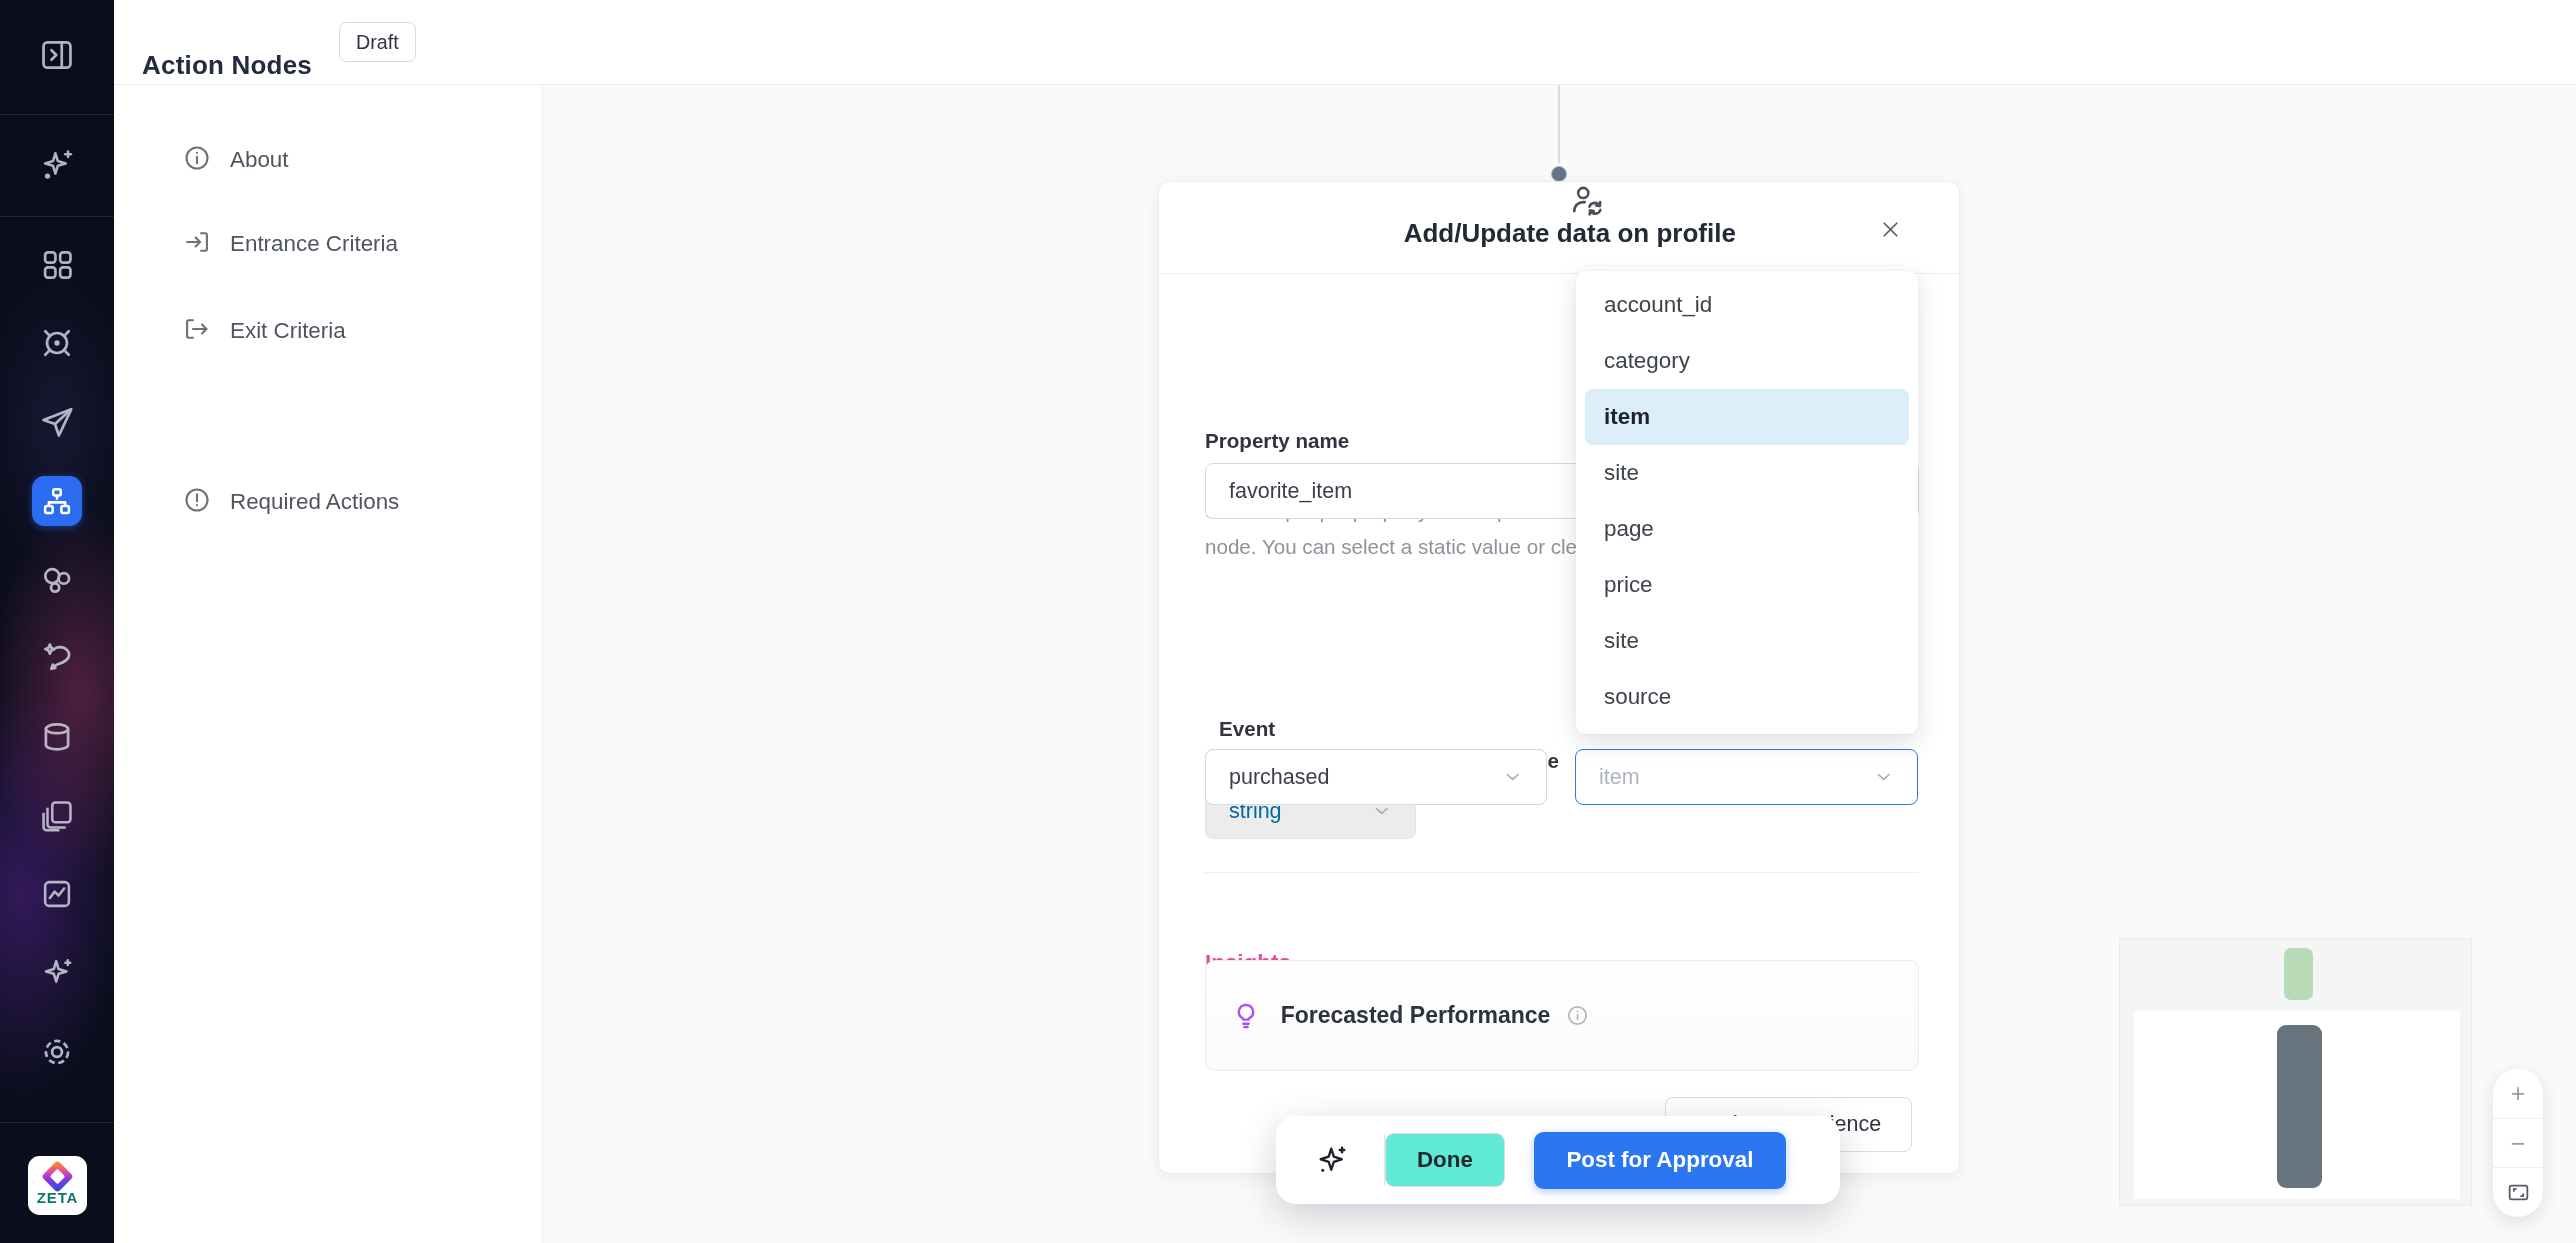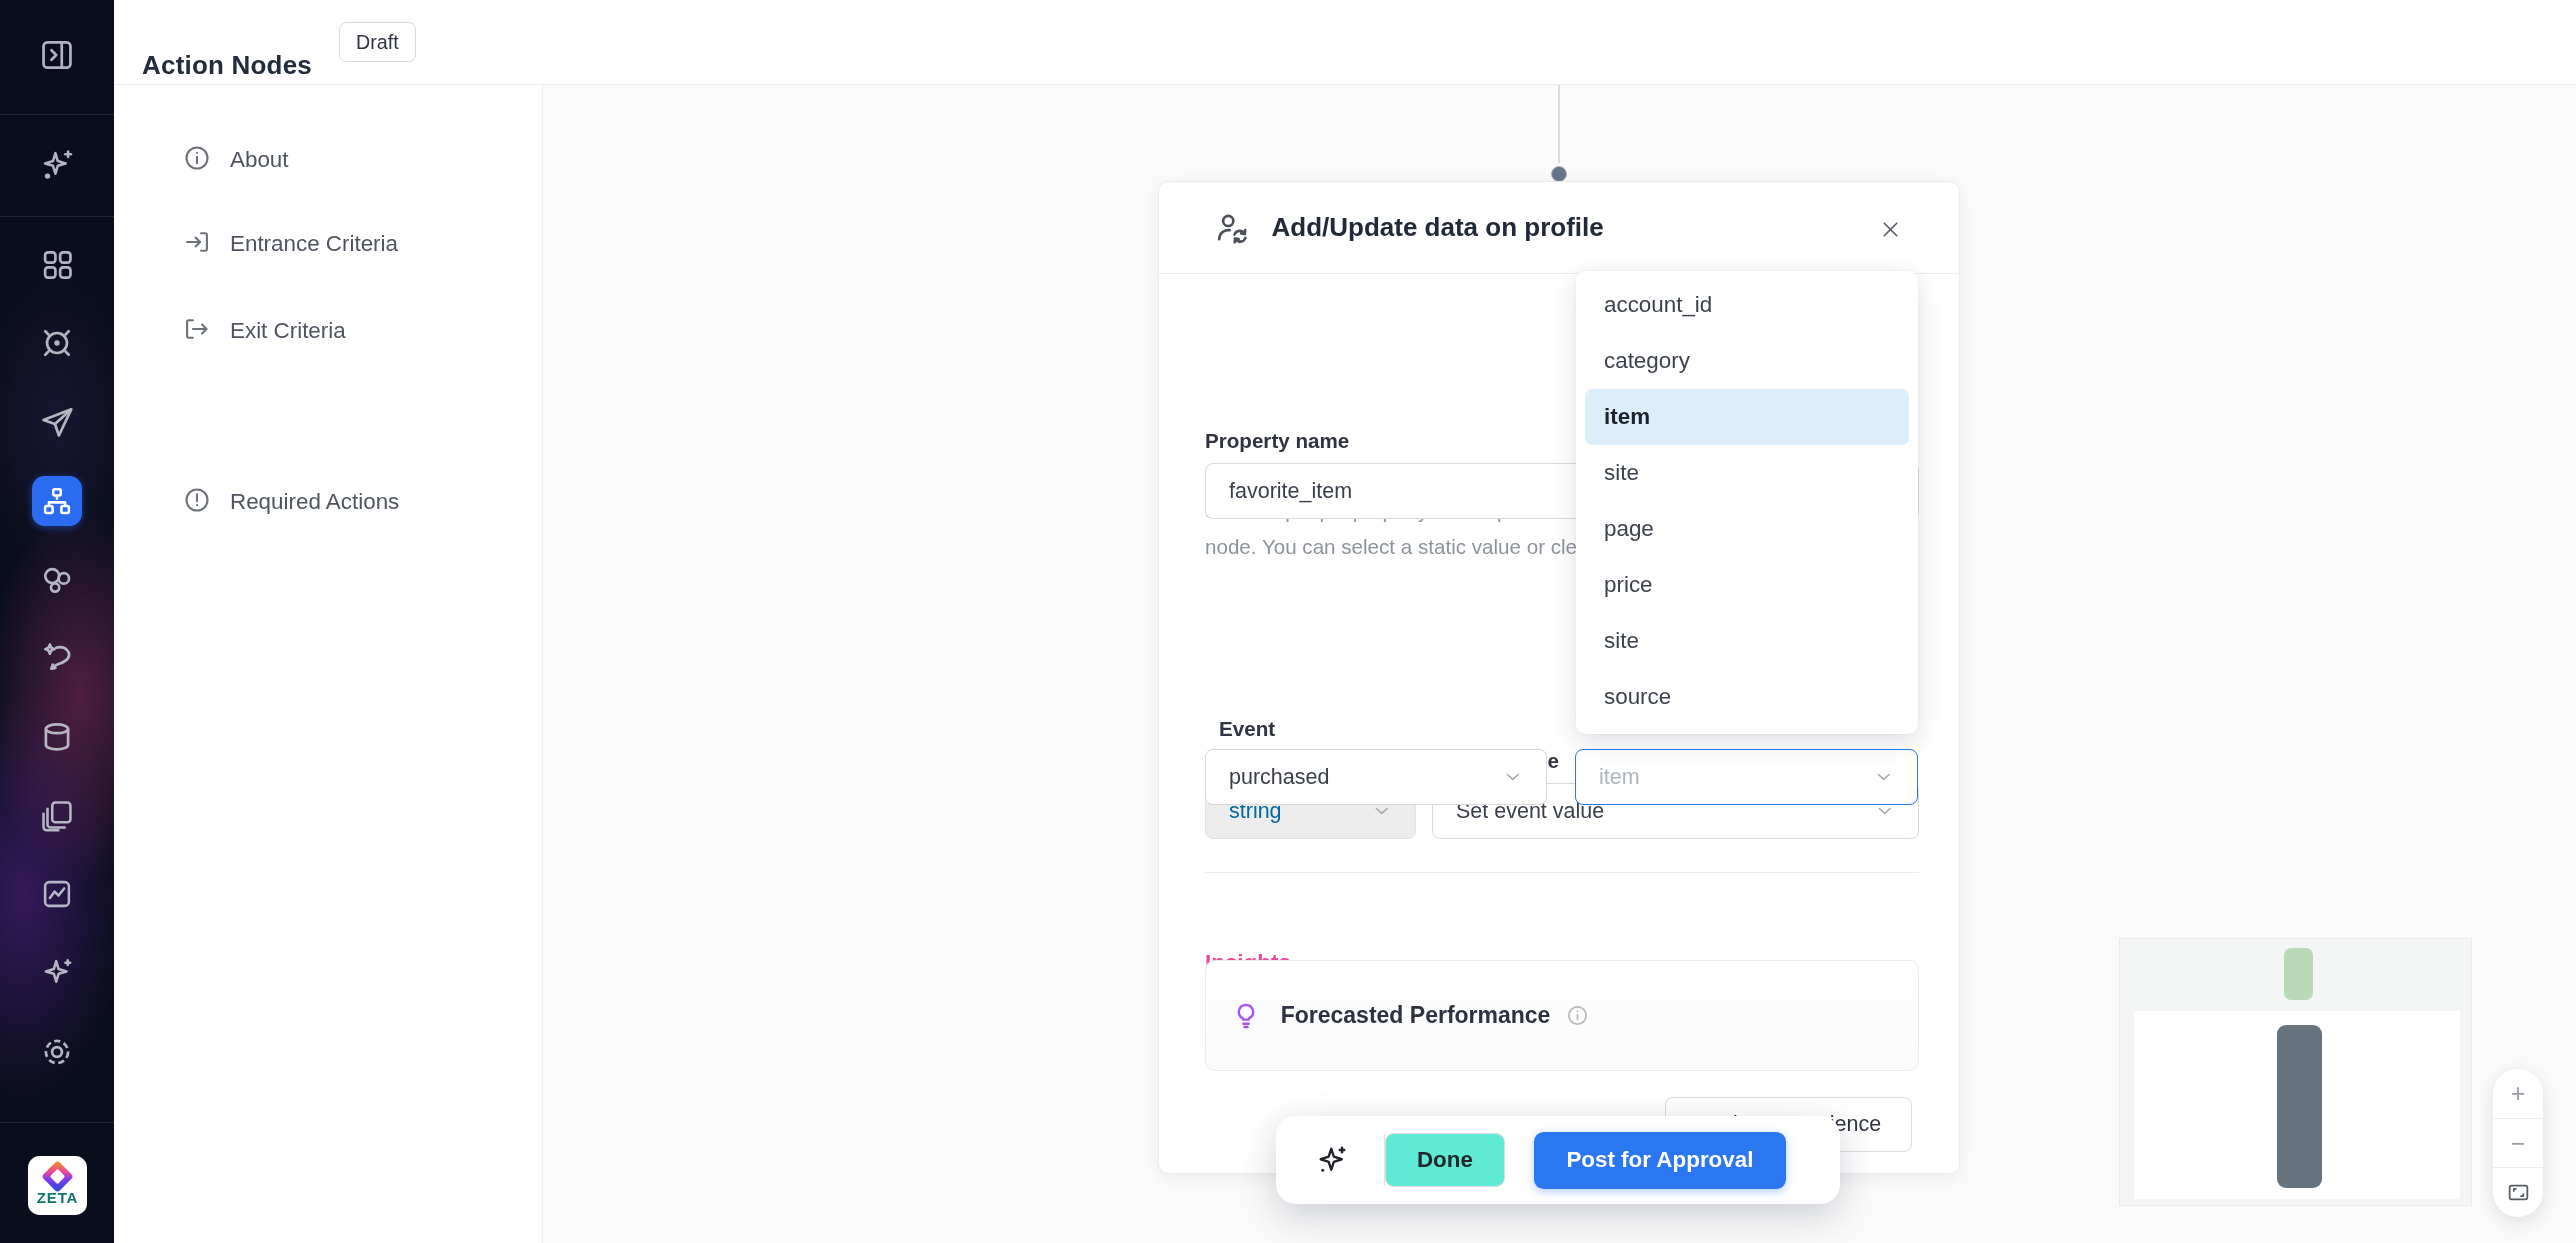--- a/index.html
+++ b/index.html
@@ -33,21 +33,21 @@
   .subnav-item .lbl { font-size:22.4px; color:#4f5560; }
   .subnav-item svg { color:#6d7179; }
 
   
   .canvas { position:absolute; left:543px; top:85px; width:2033px; height:1158px; background:#fafafa; }
   .connector-line { position:absolute; left:1558px; top:85px; width:1.8px; height:83px; background:#d9dde3; z-index:3; }
   .connector-dot { position:absolute; left:1551px; top:166px; width:16px; height:16px; border-radius:50%; background:#64748b; border:1.8px solid #aab3bd; box-shadow:0 0 0 2.7px #fafafa; z-index:3; }
 
   
   .modal { position:absolute; left:1158px; top:181px; width:802px; height:993px; background:#fff; border:0.9px solid #ececec; border-radius:10.7px; box-shadow:0 3.6px 16px rgba(20,30,50,.06); z-index:10; }
-  .modal-header { position:absolute; left:0; top:0; width:100%; height:92px; border-bottom:0.9px solid #ededed; display:flex; align-items:center; }
+  .modal-header { position:absolute; left:0; top:0; width:100%; height:92px; border-bottom:0.9px solid #ededed; display:flex; align-items:center;flex-direction:column; }
   .modal-header .mh-icon { margin-left:55px; color:#4a4f58; display:flex; }
   .modal-header .mh-title { margin-left:21.5px; font-size:26px; font-weight:bold; color:#222a38; }
   .modal-close { position:absolute; right:54px; top:32px; width:30px; height:30px; display:flex; align-items:center; justify-content:center; cursor:pointer; color:#555a63; }
   .modal-desc { position:absolute; left:46px; top:311px; width:716px; font-size:20.6px; line-height:36px; color:#8d939b; top:311px; }
   .fld-label { position:absolute; font-size:20.6px; font-weight:bold; color:#2f3440; }
   .fld-box { position:absolute; height:56px; border:0.9px solid #d9d9d9; border-radius:8px; background:#fff; display:flex; align-items:center; padding:0 23px; font-size:21.5px; color:#3a3f4a; }
   .fld-box .chev { margin-left:auto; display:flex; color:#a6abb3; }
   .fld-box.disabled { background:#ececec; border-color:#e2e2e2; color:#0369a1; }
   .fld-box.focused { border:1.8px solid #2b77f2; color:#aeb5bd; }
   .fld-box.focused .ph { color:#aeb5bd; }
@@ -272,28 +272,20 @@
     <div class="fld-box disabled" style="left:46px; top:601px; width:211px;">
       <span>string</span>
       <span class="chev">
           <svg width="21.5" height="21.5" viewBox="0 0 24 24" fill="none" stroke="currentColor" stroke-width="1.8" stroke-linecap="round" stroke-linejoin="round">
             <polyline points="6,9.5 12,15 18,9.5"></polyline>
           </svg>
         </span>
     </div>
 
     <div class="fld-label" style="left:273px; top:567px;">Value source</div>
-    <div class="fld-box" style="left:273px; top:601px; width:487px;">
-      <span>Set event value</span>
-      <span class="chev">
-          <svg width="21.5" height="21.5" viewBox="0 0 24 24" fill="none" stroke="currentColor" stroke-width="1.8" stroke-linecap="round" stroke-linejoin="round">
-            <polyline points="6,9.5 12,15 18,9.5"></polyline>
-          </svg>
-        </span>
-    </div>
 
     <div class="fld-label" style="left:60px; top:535px;">Event</div>
     <div class="fld-box" style="left:46px; top:567px; width:342px; top:567px;" hidden=""></div>
 
     <div class="fld-box" style="left:46px; top:567px; width:342px; top:567px;">
       <span>purchased</span>
       <span class="chev">
           <svg width="21.5" height="21.5" viewBox="0 0 24 24" fill="none" stroke="currentColor" stroke-width="1.8" stroke-linecap="round" stroke-linejoin="round">
             <polyline points="6,9.5 12,15 18,9.5"></polyline>
           </svg>

